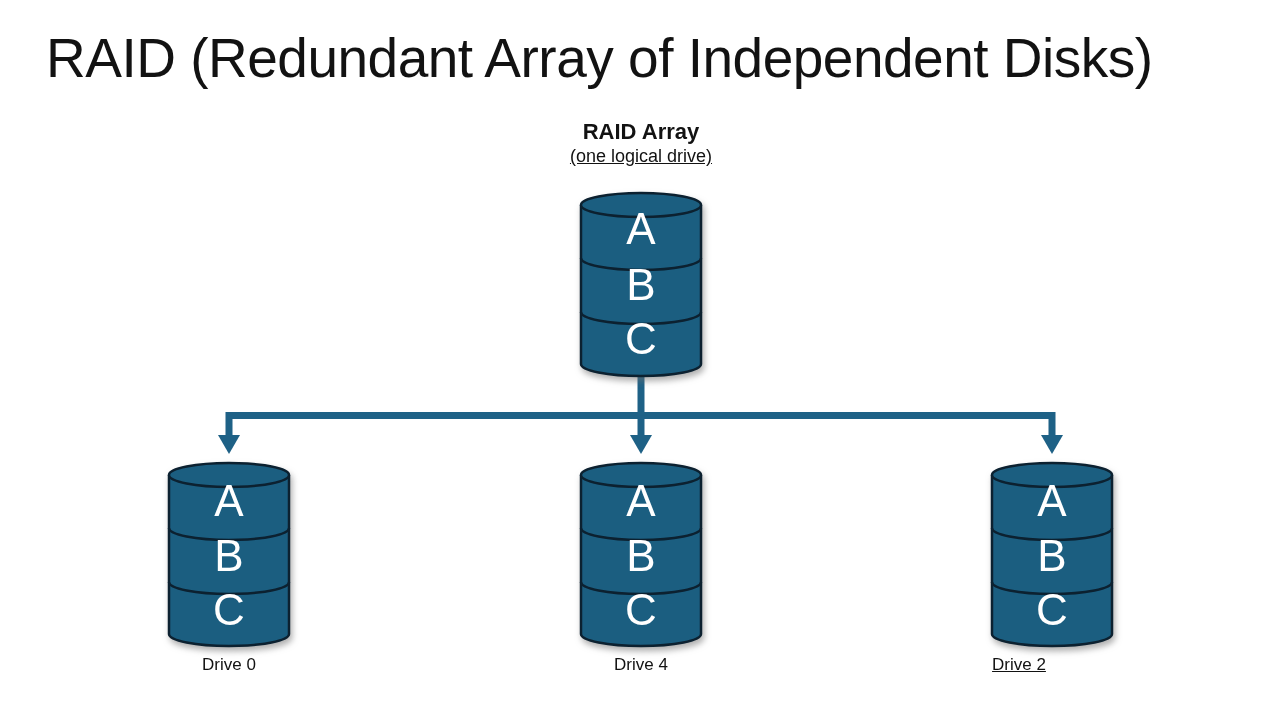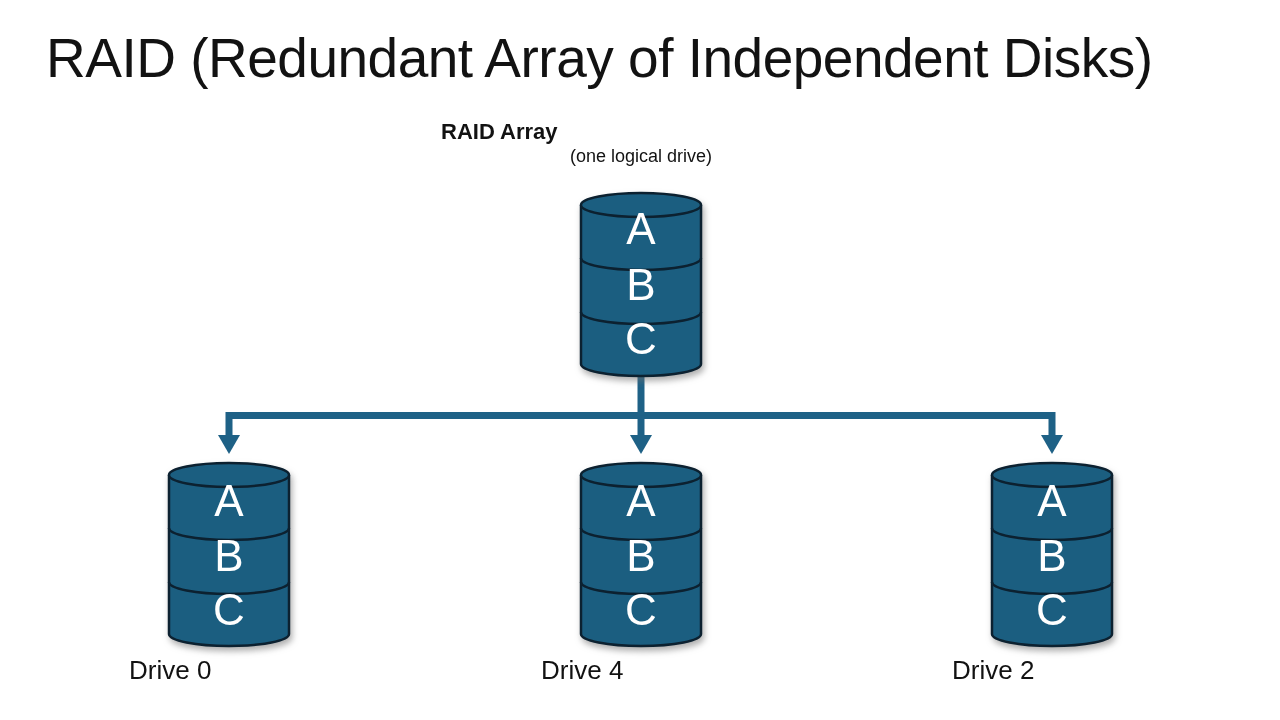--- a/index.html
+++ b/index.html
@@ -26,32 +26,33 @@
     line-height: 64px;
     font-weight: 400;
     letter-spacing: -0.5px;
     white-space: nowrap;
     color: var(--text-dark);
     margin-left: 6px;
   }
   .array-label {
     position: absolute;
     left: 441px; top: 119px; width: 400px;
-    text-align: left;
+    text-align: center;
     font-size: 22px;
     font-weight: 700;
     color: var(--text-dark);
   }
   .array-sublabel {
     position: absolute;
     left: 441px; top: 146px; width: 400px;
     text-align: center;
     font-size: 18px;
     font-weight: 400;
     color: var(--text-dark);
+    text-decoration: underline;
   }
   .connector-svg {
     position: absolute;
     left: 0; top: 0;
     z-index: 1;
   }
   .connector-path {
     fill: none;
     stroke: var(--connector);
     stroke-width: 7;
@@ -76,28 +77,28 @@
     fill: var(--segment-text);
     font-family: "Liberation Sans", sans-serif;
     font-size: 44px;
     font-weight: 400;
     text-anchor: middle;
   }
   .drive-label {
     position: absolute;
     top: 655px;
     width: 200px;
-    text-align: left;
-    font-size: 26px;
+    text-align: center;
+    font-size: 17px;
     font-weight: 400;
     color: var(--text-dark);
   }
   .drive-label.d0 { left: 129px; }
   .drive-label.d1 { left: 541px; }
-  .drive-label.d2 { left: 952px; }
+  .drive-label.d2 { left: 919px; text-decoration: underline; }
   .cyl.top-array { left: 578px; top: 190px; }
   .cyl.drive0 { left: 166px; top: 460px; }
   .cyl.drive1 { left: 578px; top: 460px; }
   .cyl.drive2 { left: 989px; top: 460px; }
 </style>
 </head>
 <body>
 
 <div class="title">RAID (Redundant Array of Independent Disks)</div>
 

